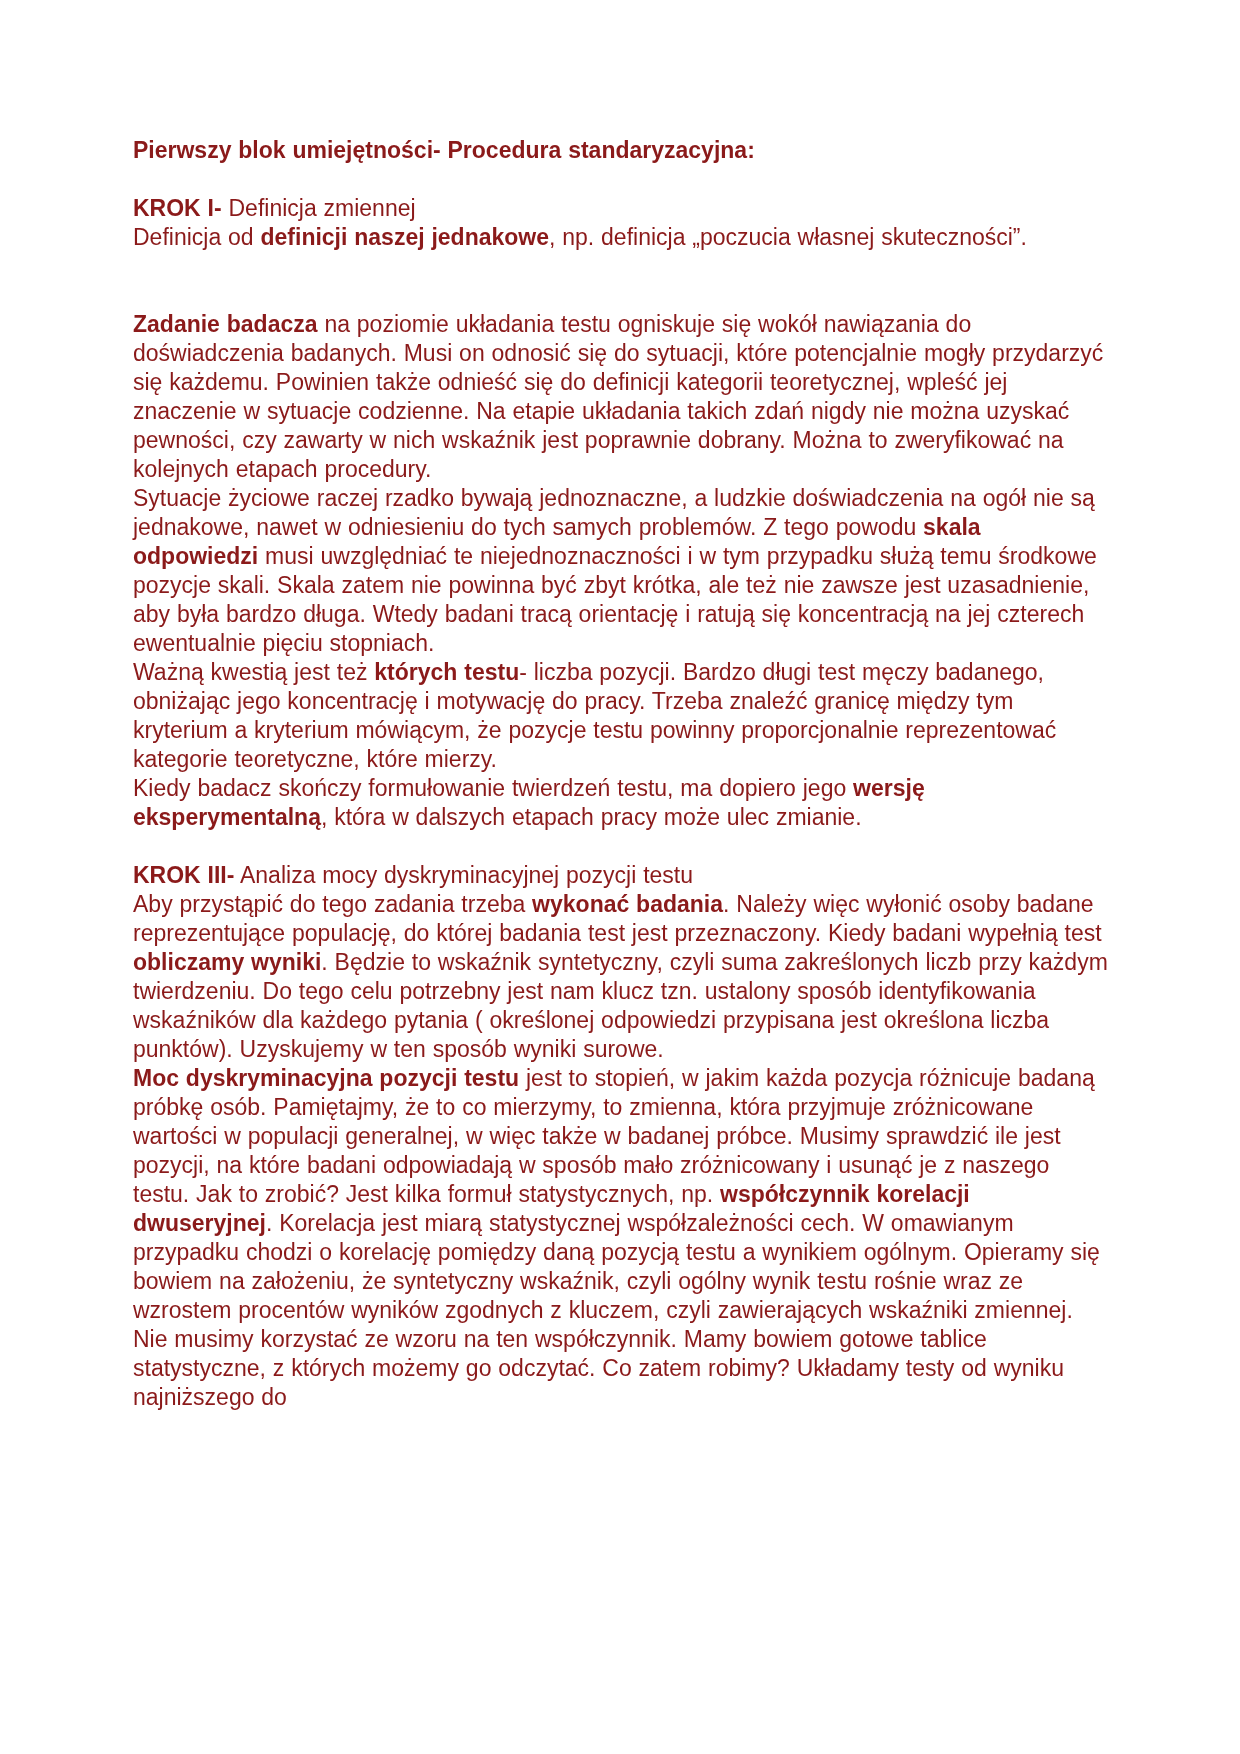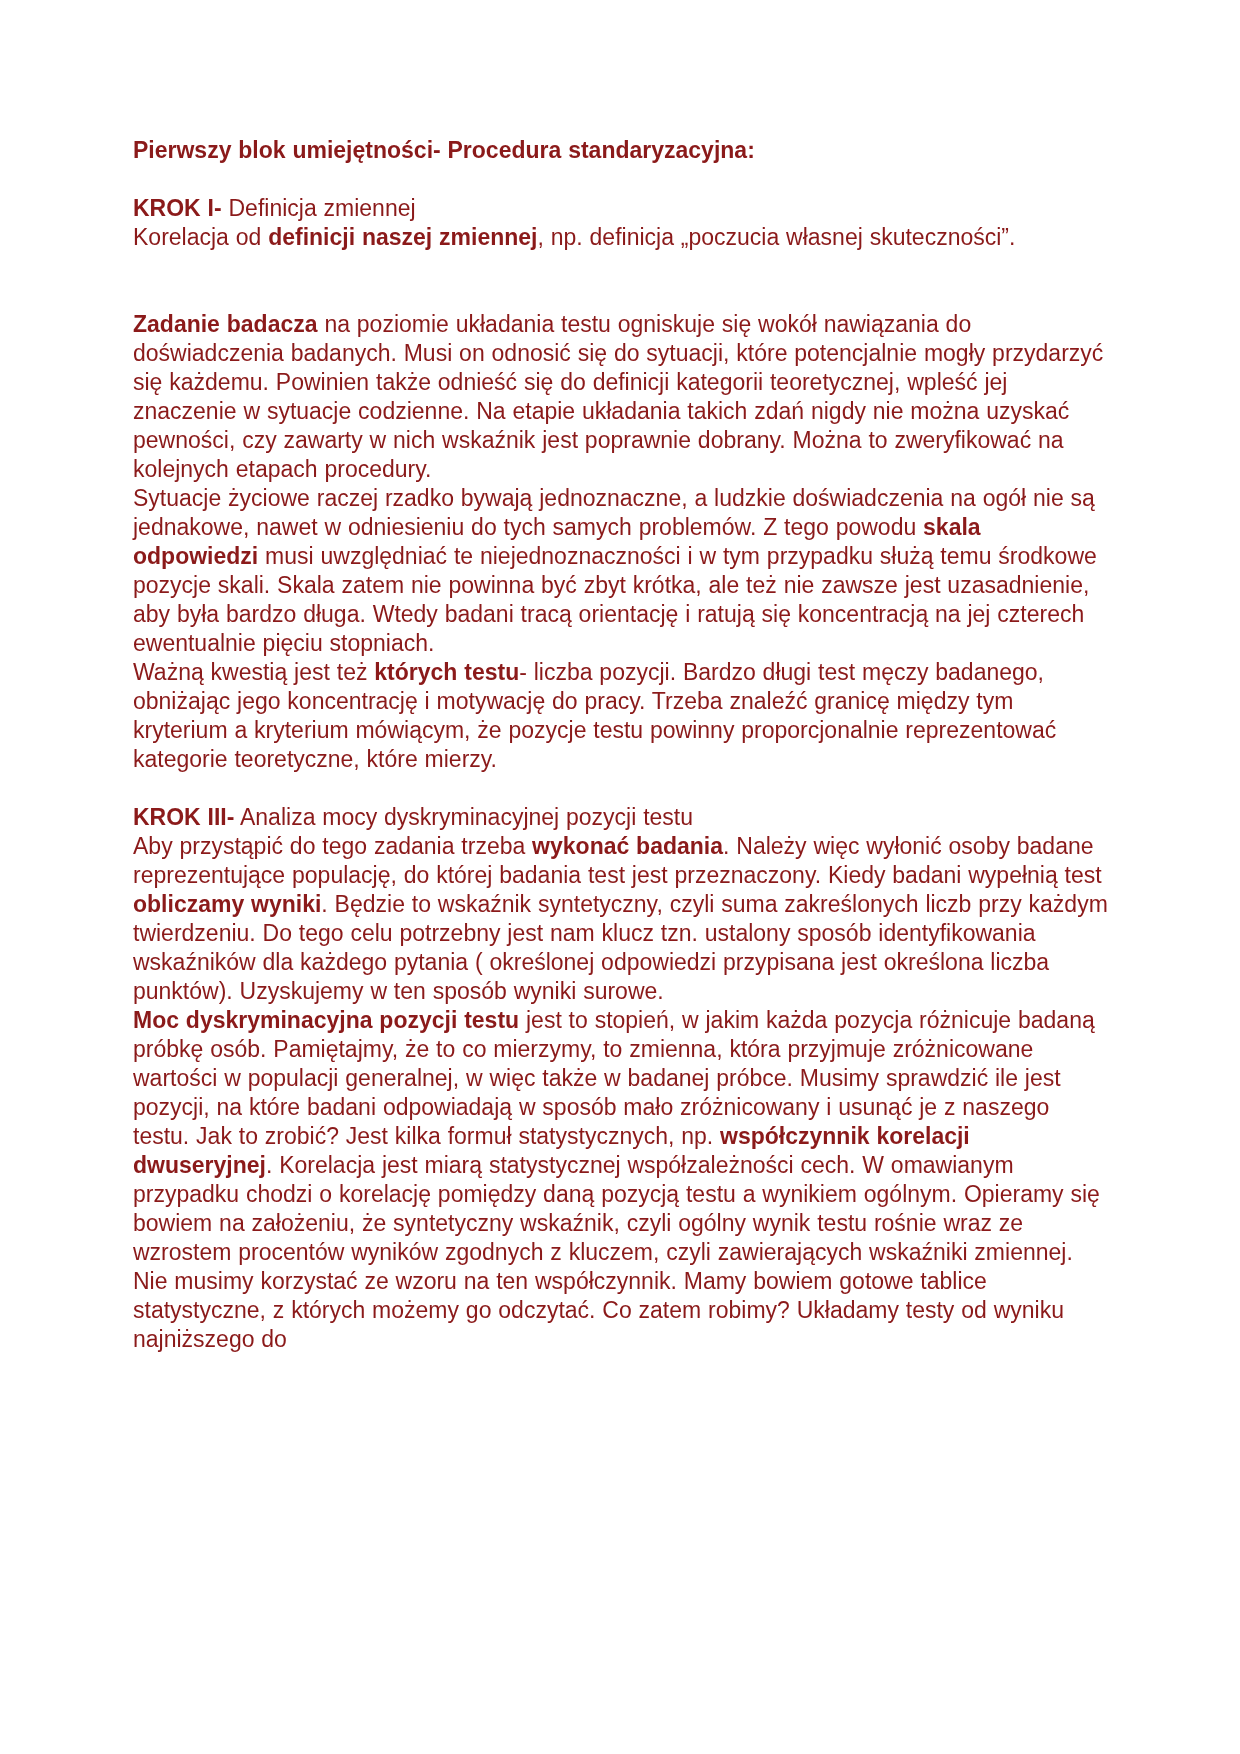--- a/index.html
+++ b/index.html
@@ -30,24 +30,25 @@
   }
 </style>
 </head>
 <body>
 
 <div class="page">
   <div class="doc-body">
       <p><span class="b">Pierwszy blok umiejętności- Procedura standaryzacyjna:</span></p>
       <p>&nbsp;</p>
       <p><span class="b">KROK I-</span><span> Definicja zmiennej</span></p>
-      <p><span>Korelacja od </span><span class="b">definicji naszej zmiennej</span><span>, np. definicja „poczucia własnej skuteczności”.</span></p>
+      <p><span>Definicja od </span><span class="b">definicji naszej jednakowe</span><span>, np. definicja „poczucia własnej skuteczności”.</span></p>
       <p>&nbsp;</p>
       <p>&nbsp;</p>
       <p><span class="b">Zadanie badacza</span><span> na poziomie układania testu ogniskuje się wokół nawiązania do doświadczenia badanych. Musi on odnosić się do sytuacji, które potencjalnie mogły przydarzyć się każdemu. Powinien także odnieść się do definicji kategorii teoretycznej, wpleść jej znaczenie w sytuacje codzienne. Na etapie układania takich zdań nigdy nie można uzyskać pewności, czy zawarty w nich wskaźnik jest poprawnie dobrany. Można to zweryfikować na kolejnych etapach procedury.</span></p>
       <p><span>Sytuacje życiowe raczej rzadko bywają jednoznaczne, a ludzkie doświadczenia na ogół nie są jednakowe, nawet w odniesieniu do tych samych problemów. Z tego powodu </span><span class="b">skala odpowiedzi</span><span> musi uwzględniać te niejednoznaczności i w tym przypadku służą temu środkowe pozycje skali. Skala zatem nie powinna być zbyt krótka, ale też nie zawsze jest uzasadnienie, aby była bardzo długa. Wtedy badani tracą orientację i ratują się koncentracją na jej czterech ewentualnie pięciu stopniach.</span></p>
       <p><span>Ważną kwestią jest też </span><span class="b">których testu</span><span>- liczba pozycji. Bardzo długi test męczy badanego, obniżając jego koncentrację i motywację do pracy. Trzeba znaleźć granicę między tym kryterium a kryterium mówiącym, że pozycje testu powinny proporcjonalnie reprezentować kategorie teoretyczne, które mierzy.</span></p>
+      <p><span>Kiedy badacz skończy formułowanie twierdzeń testu, ma dopiero jego </span><span class="b">wersję eksperymentalną</span><span>, która w dalszych etapach pracy może ulec zmianie.</span></p>
       <p>&nbsp;</p>
       <p><span class="b">KROK III-</span><span> Analiza mocy dyskryminacyjnej pozycji testu</span></p>
       <p><span>Aby przystąpić do tego zadania trzeba </span><span class="b">wykonać badania</span><span>. Należy więc wyłonić osoby badane reprezentujące populację, do której badania test jest przeznaczony. Kiedy badani wypełnią test </span><span class="b">obliczamy wyniki</span><span>. Będzie to wskaźnik syntetyczny, czyli suma zakreślonych liczb przy każdym twierdzeniu. Do tego celu potrzebny jest nam klucz tzn. ustalony sposób identyfikowania wskaźników dla każdego pytania ( określonej odpowiedzi przypisana jest określona liczba punktów). Uzyskujemy w ten sposób wyniki surowe.</span></p>
       <p><span class="b">Moc dyskryminacyjna pozycji testu</span><span> jest to stopień, w jakim każda pozycja różnicuje badaną próbkę osób. Pamiętajmy, że to co mierzymy, to zmienna, która przyjmuje zróżnicowane wartości w populacji generalnej, w więc także w badanej próbce. Musimy sprawdzić ile jest pozycji, na które badani odpowiadają w sposób mało zróżnicowany i usunąć je z naszego testu. Jak to zrobić? Jest kilka formuł statystycznych, np. </span><span class="b">współczynnik korelacji dwuseryjnej</span><span>. Korelacja jest miarą statystycznej współzależności cech. W omawianym przypadku chodzi o korelację pomiędzy daną pozycją testu a wynikiem ogólnym. Opieramy się bowiem na założeniu, że syntetyczny wskaźnik, czyli ogólny wynik testu rośnie wraz ze wzrostem procentów wyników zgodnych z kluczem, czyli zawierających wskaźniki zmiennej. Nie musimy korzystać ze wzoru na ten współczynnik. Mamy bowiem gotowe tablice statystyczne, z których możemy go odczytać. Co zatem robimy? Układamy testy od wyniku najniższego do</span></p>
     </div>
 </div>
 
 </body></html>

